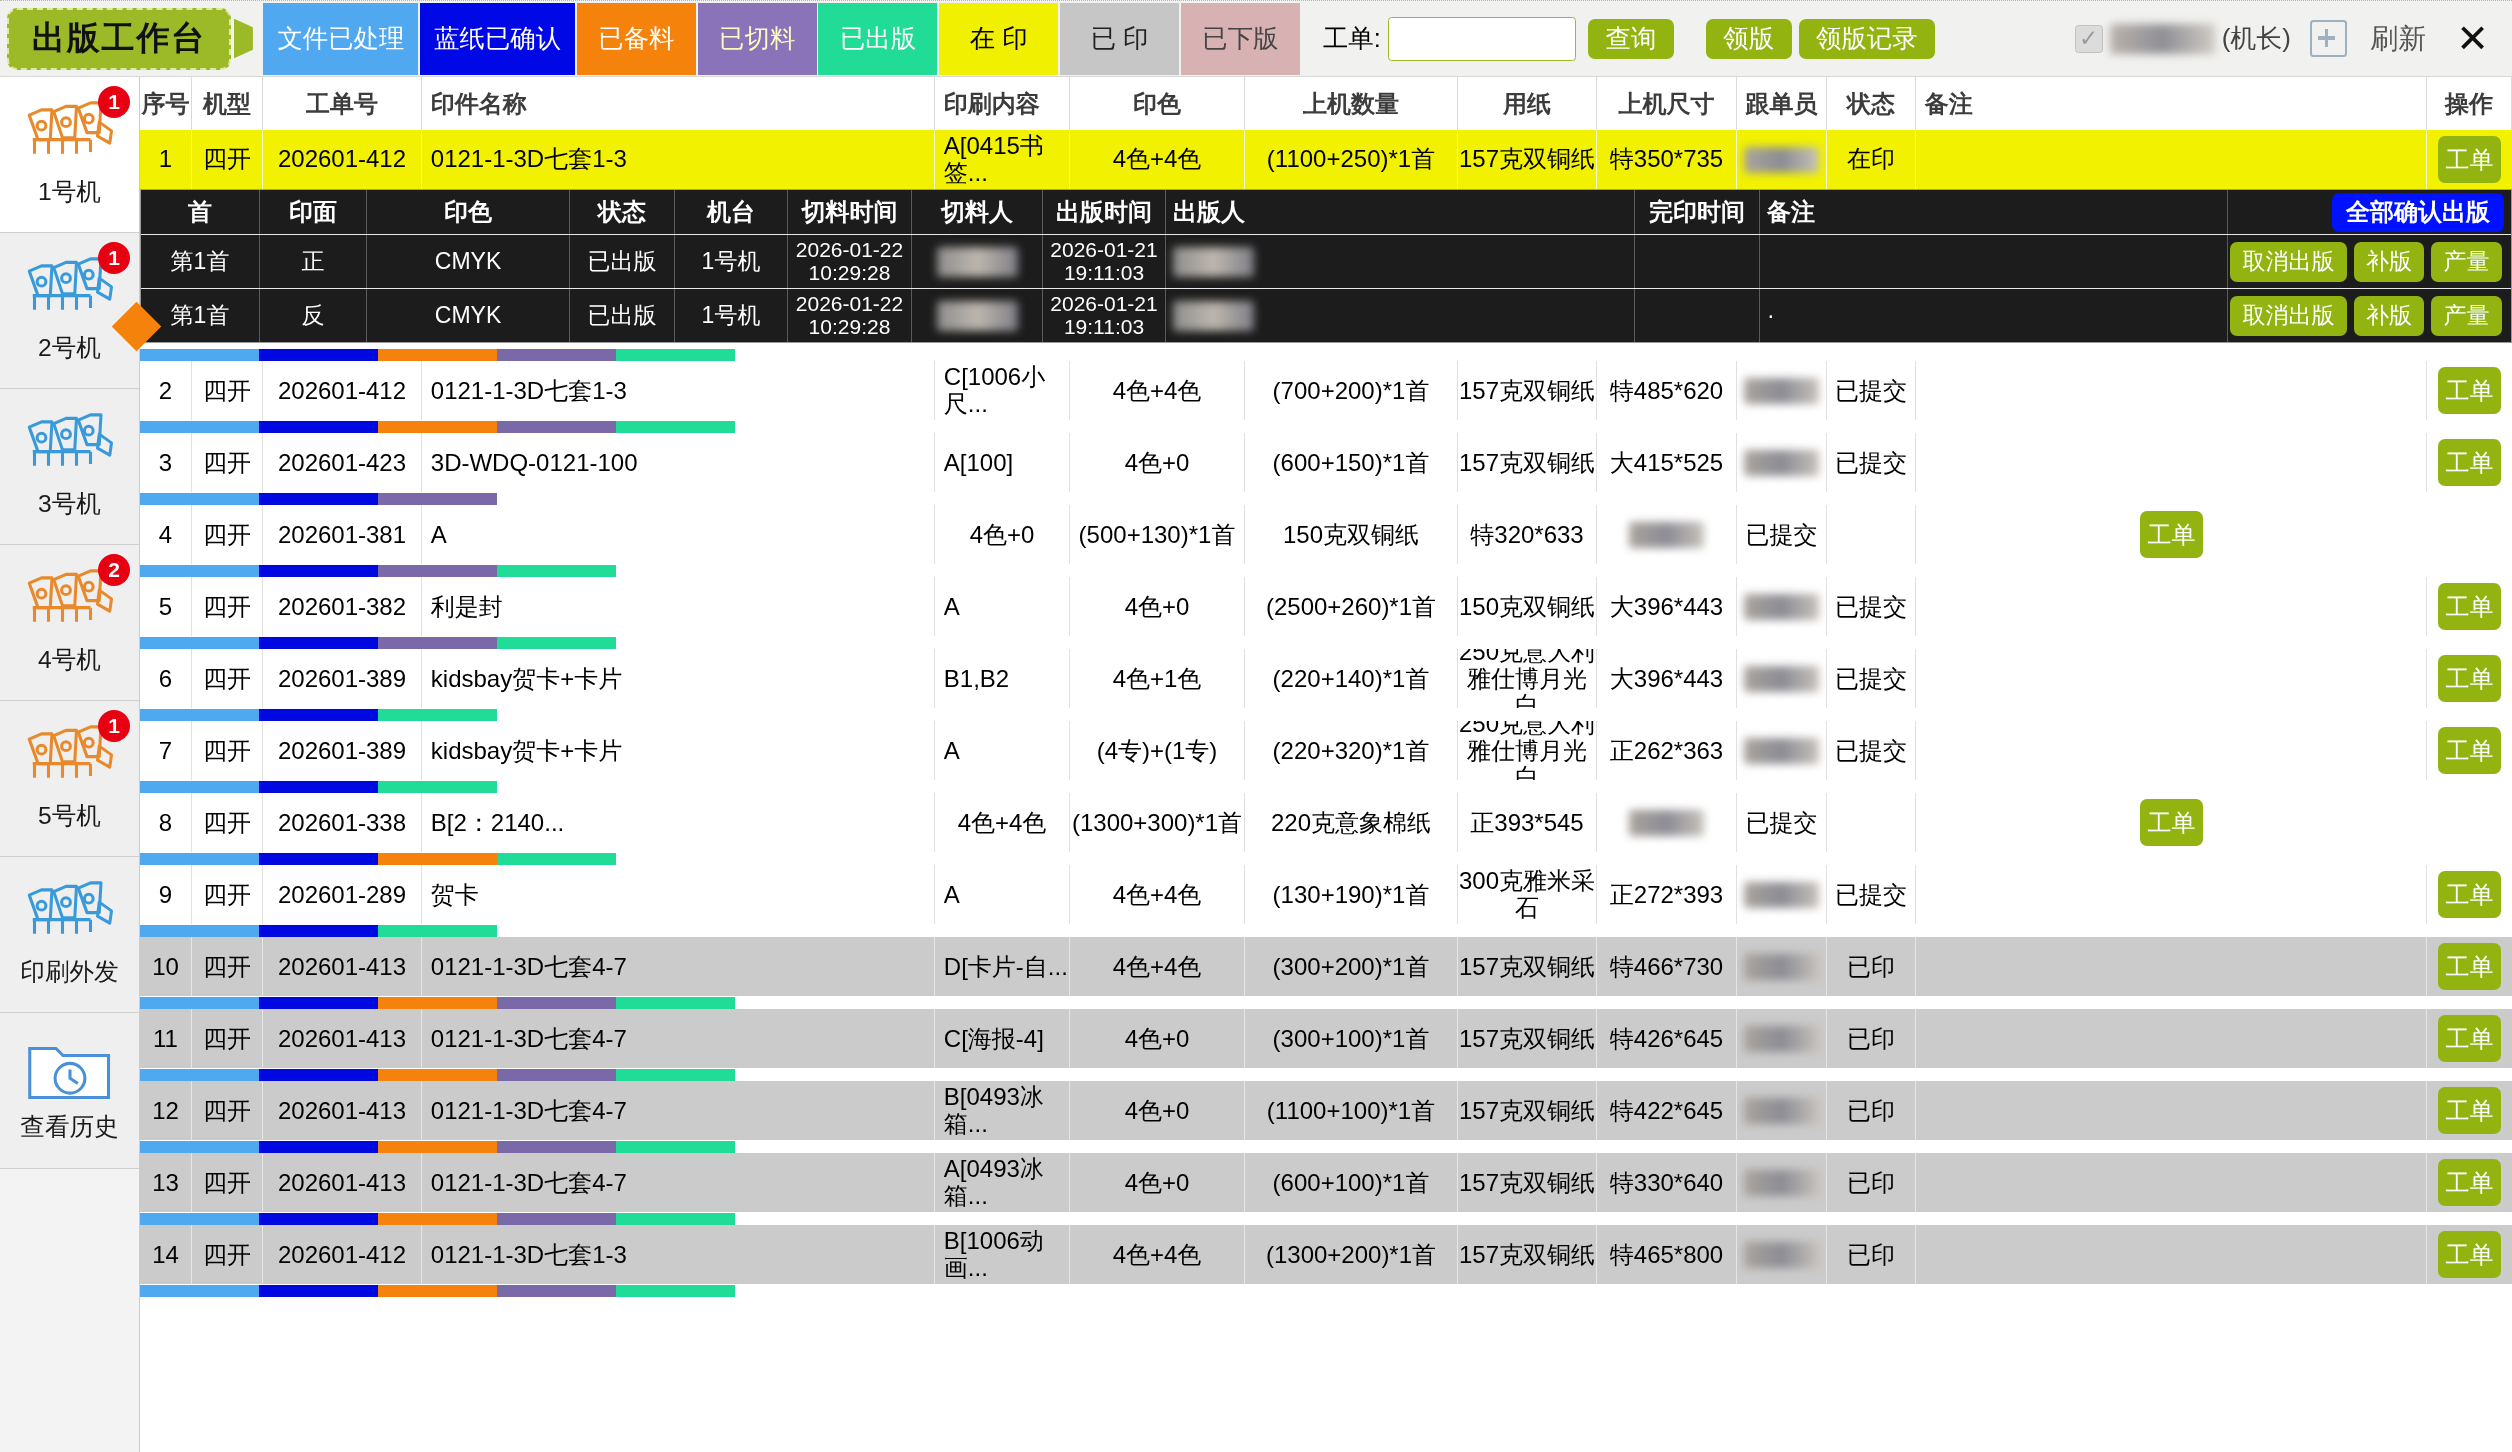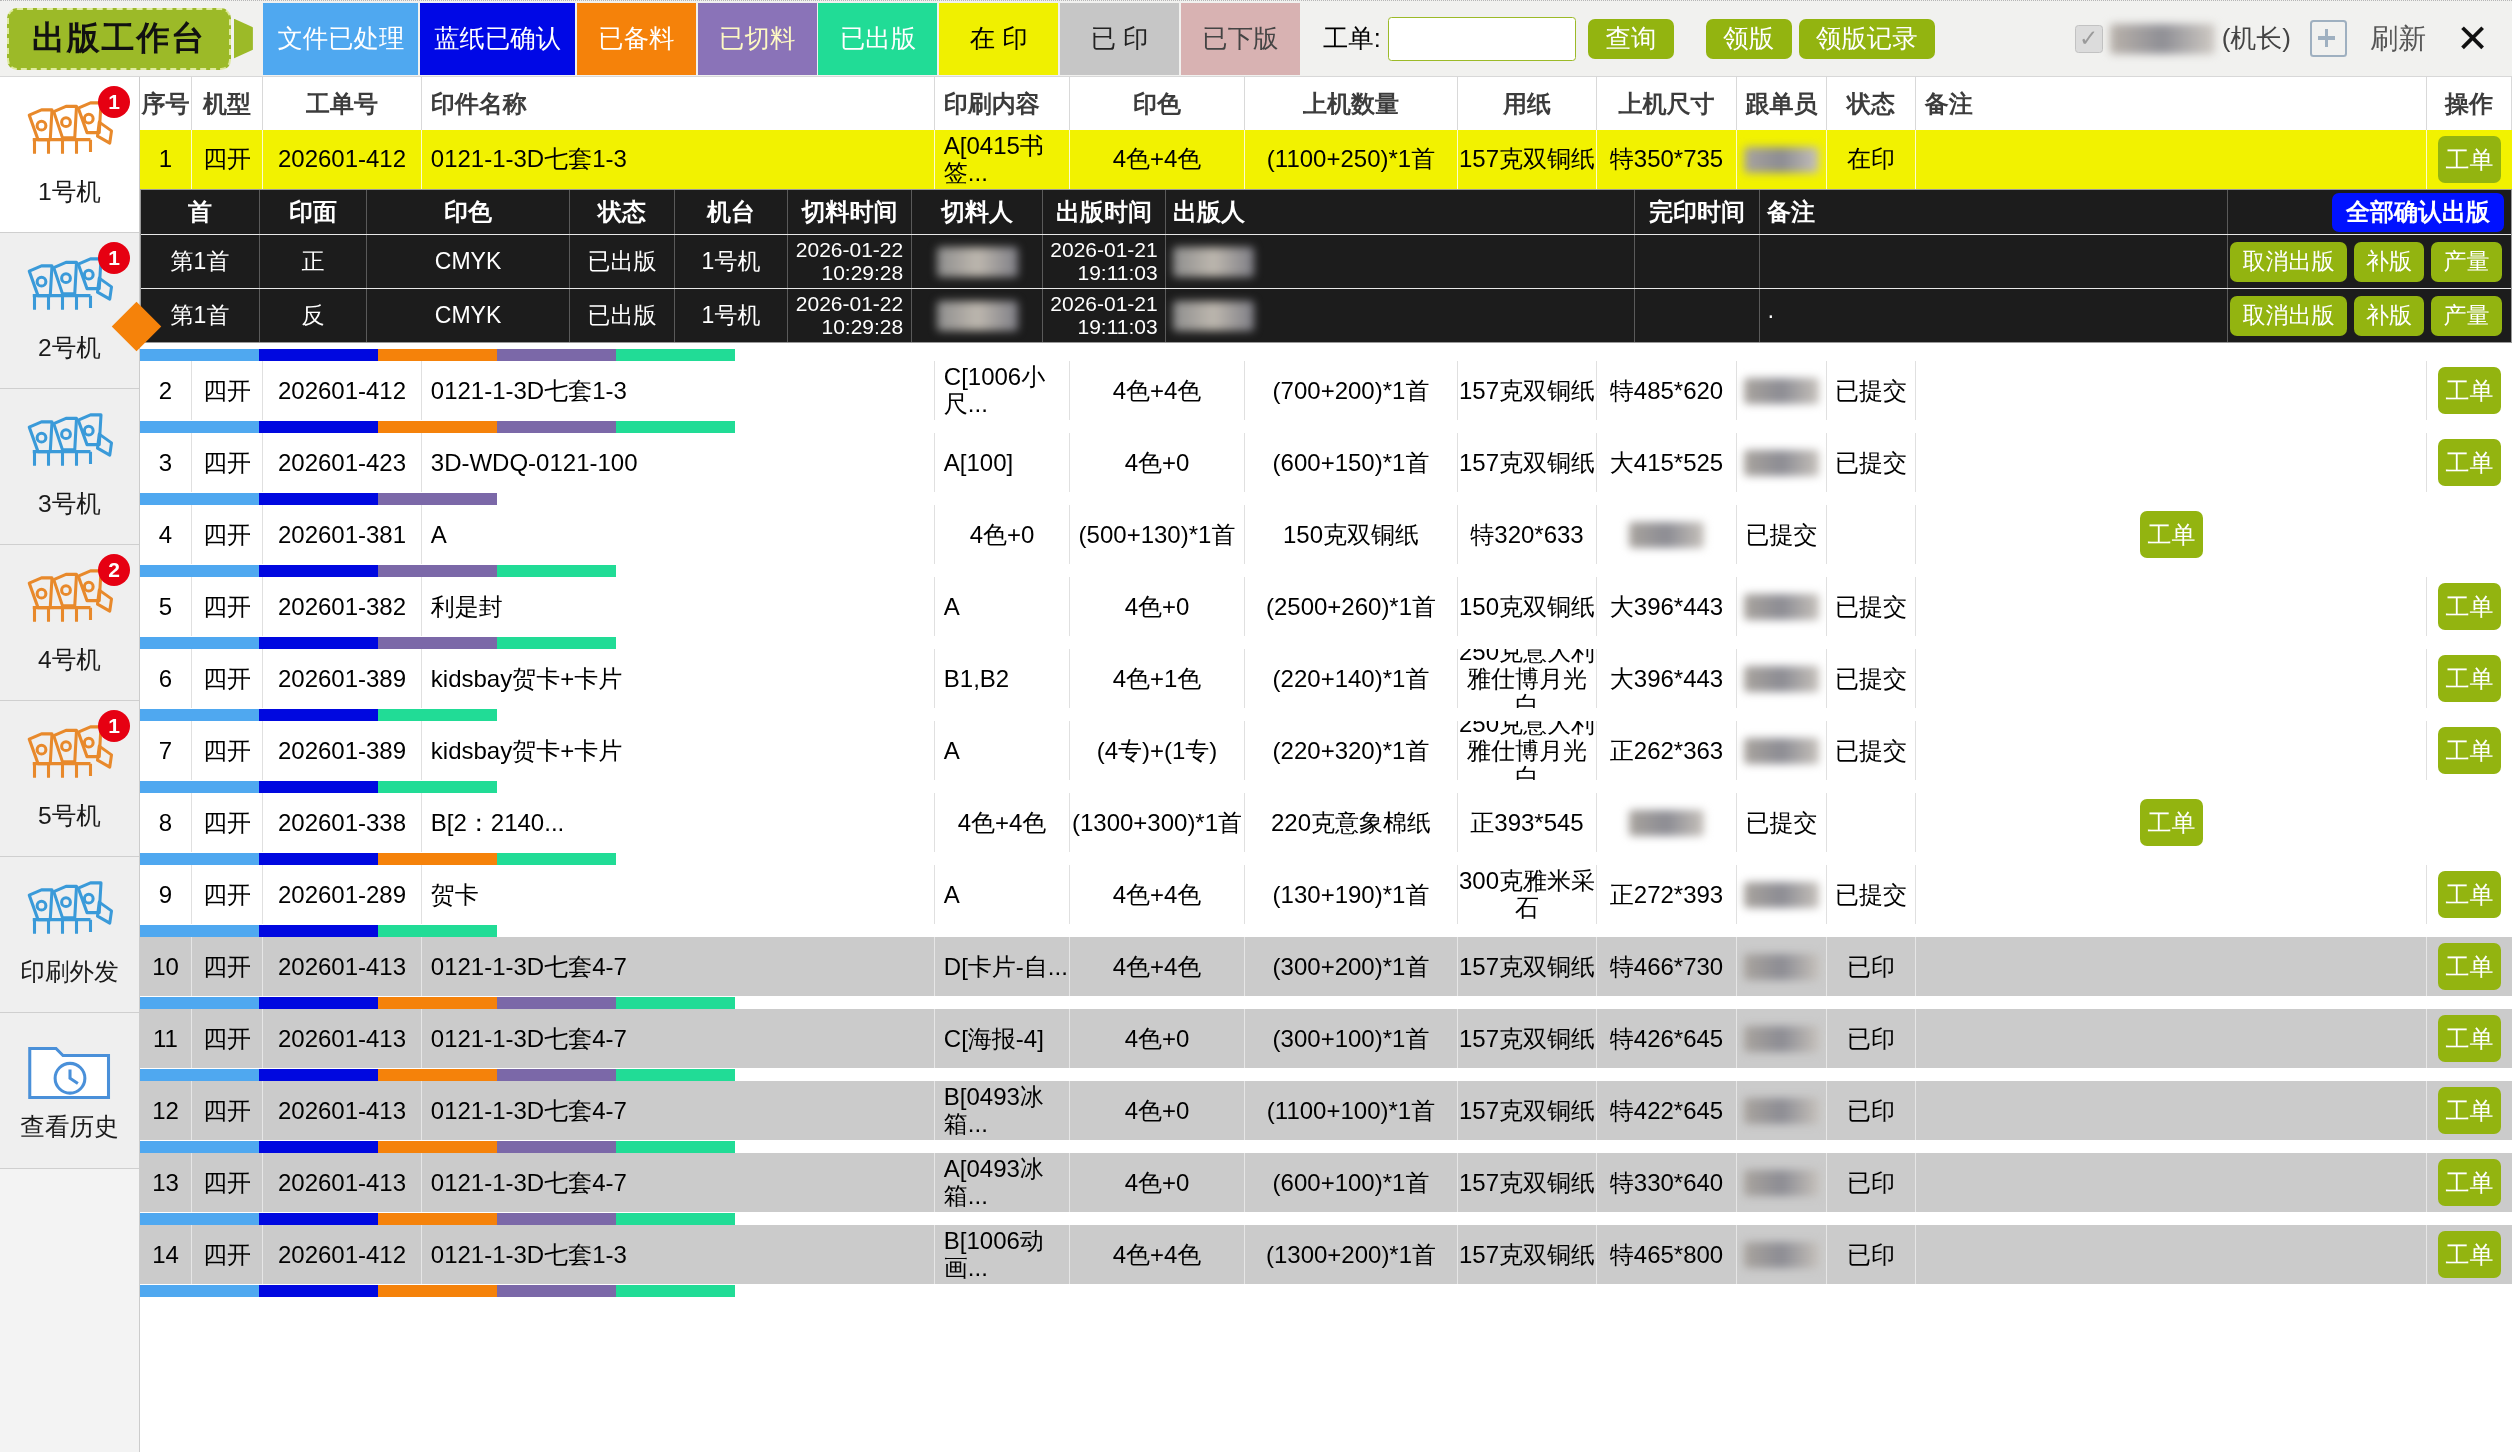--- a/index.html
+++ b/index.html
@@ -62,21 +62,21 @@
   .sub-head{height:44px;}
   .sub-head .sc{display:flex;align-items:center;justify-content:center;color:#fff;font-weight:bold;font-size:24px;
                 border-right:0.9px solid #5a5a5a;box-sizing:border-box;}
   .sub-head .sc.left{justify-content:flex-start;padding-left:7px;}
   .confirm-all{background:#0011ff;color:#fff;font-size:24px;font-weight:bold;border:none;border-radius:7px;
                height:39px;padding:0 14px;margin-right:7px;cursor:pointer;}
   .sub-row{height:53px;border-top:1.8px solid #e8e8e8;}
   .sub-row .sc{display:flex;align-items:center;justify-content:center;color:#fff;font-size:23px;
                border-right:0.9px solid #5a5a5a;box-sizing:border-box;text-align:center;line-height:1.05;}
   .sub-row .sc.left{justify-content:flex-start;padding-left:7px;}
-  .sub-row .time{font-size:21px;text-align:right;}
+  .sub-row .time{font-size:21px;}
   .blurdark{width:81px;height:30px;border-radius:3.5px;background:linear-gradient(90deg,#8d8d8d,#bdb7ae,#7e7e86);filter:blur(4.4px);}
   .sub-actions{display:flex;align-items:center;justify-content:flex-end;gap:7px;padding-right:7px;}
   .sbtn{background:#93b410;color:#fff;font-size:23px;border:none;border-radius:7px;height:40px;padding:0 12.3px;cursor:pointer;}
   .subgap{height:5.3px;background:#fff;}
 </style>
 </head>
 <body>
 
 <div class="app">
 

